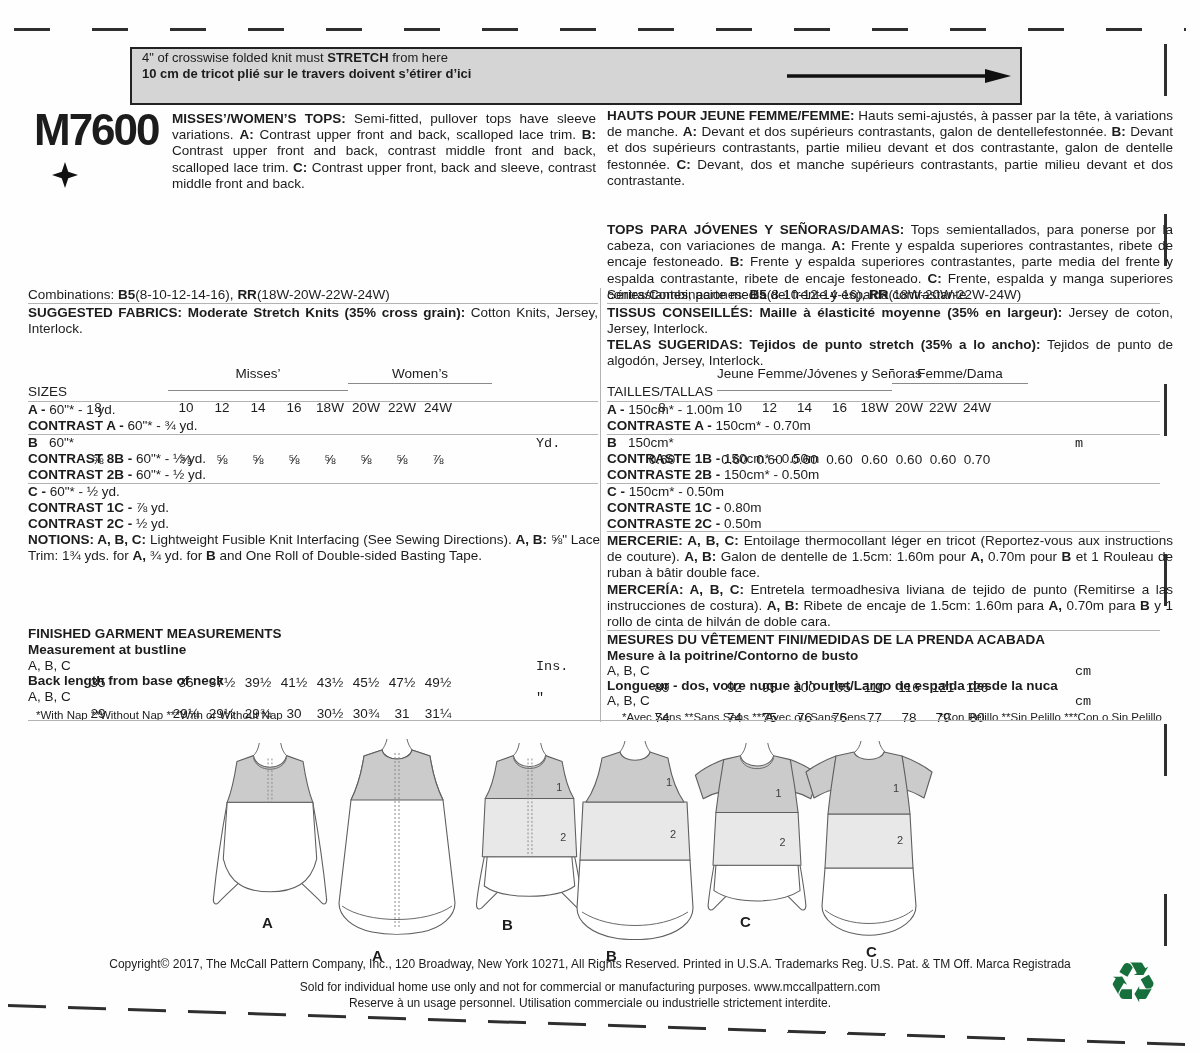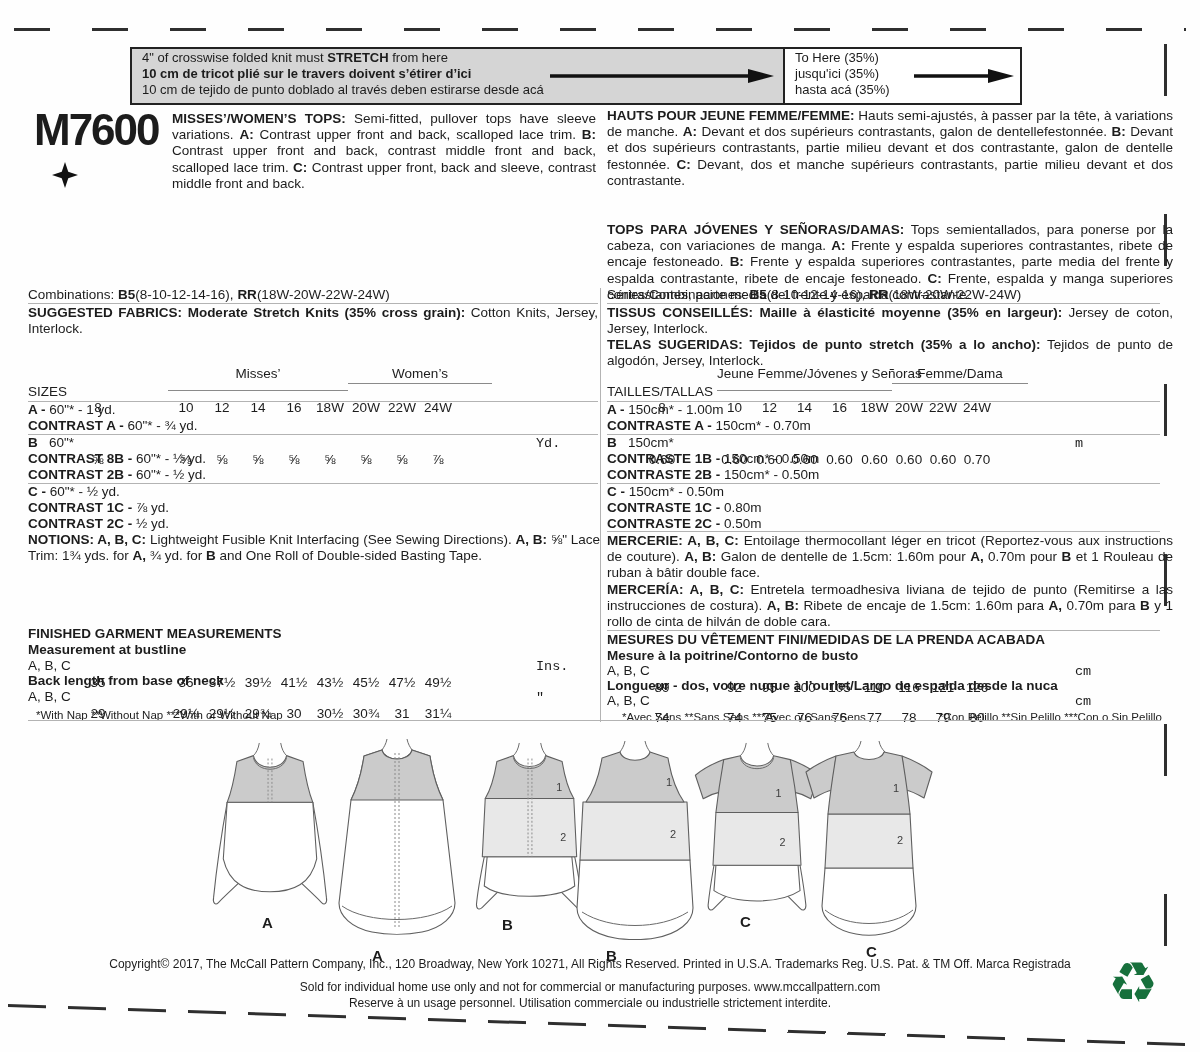--- a/index.html
+++ b/index.html
@@ -53,33 +53,23 @@
 <body>
 
 <div class="abs dash-h" style="left:14px;top:28px;width:1172px;"></div>
 <div class="abs dash-v" style="left:1164px;top:44px;height:912px;"></div>
 <div class="abs dash-bottom" style="left:8px;top:1004px;width:1230px;"></div>
 
 <div class="abs gauge" style="left:130px;top:47px;width:888px;height:54px;">
   <div class="cell-l">
     <div class="ln"><span>4" of crosswise folded knit must </span><b>STRETCH</b><span> from here</span></div>
     <div class="ln"><b>10 cm de tricot plié sur le travers doivent s’étirer d’ici</b></div>
-    <div class="ln"><span>10 cm de tejido de punto doblado al través deben estirarse desde acá</span></div>
     <svg class="arrow-svg" style="right:8px;top:19px;" width="225" height="16" viewBox="0 0 225 16">
       <line x1="0" y1="8" x2="200" y2="8" stroke="#111" stroke-width="3.5"></line>
       <polygon points="198,1 224,8 198,15" fill="#111"></polygon>
-    </svg>
-  </div>
-  <div class="cell-r">
-    <div class="ln">To Here (35%)</div>
-    <div class="ln">jusqu'ici (35%)</div>
-    <div class="ln">hasta acá (35%)</div>
-    <svg class="arrow-svg" style="right:6px;top:19px;" width="100" height="16" viewBox="0 0 100 16">
-      <line x1="0" y1="8" x2="76" y2="8" stroke="#111" stroke-width="3.5"></line>
-      <polygon points="74,1 100,8 74,15" fill="#111"></polygon>
     </svg>
   </div>
 </div>
 
 <div class="abs brand-num" style="left:34px;top:108px;">M7600</div>
 <svg class="abs" style="left:52px;top:162px;" width="26" height="26" viewBox="0 0 24 24">
   <polygon points="12,0 15,9 24,12 15,15 12,24 9,15 0,12 9,9" fill="#111"></polygon>
 </svg>
 
 <div class="abs para" style="left:172px;top:111px;width:424px;"><b>MISSES’/WOMEN’S TOPS:</b><span> Semi-fitted, pullover tops have sleeve variations. </span><b>A:</b><span> Contrast upper front and back, scalloped lace trim. </span><b>B:</b><span> Contrast upper front and back, contrast middle front and back, scalloped lace trim. </span><b>C:</b><span> Contrast upper front, back and sleeve, contrast middle front and back.</span></div>

